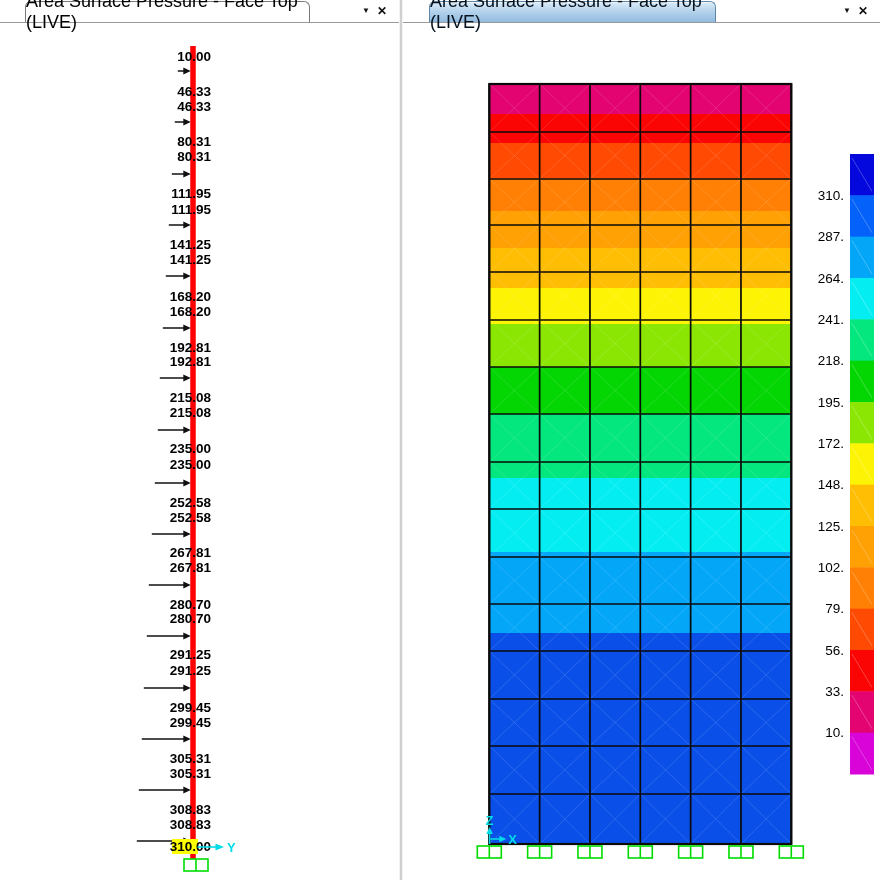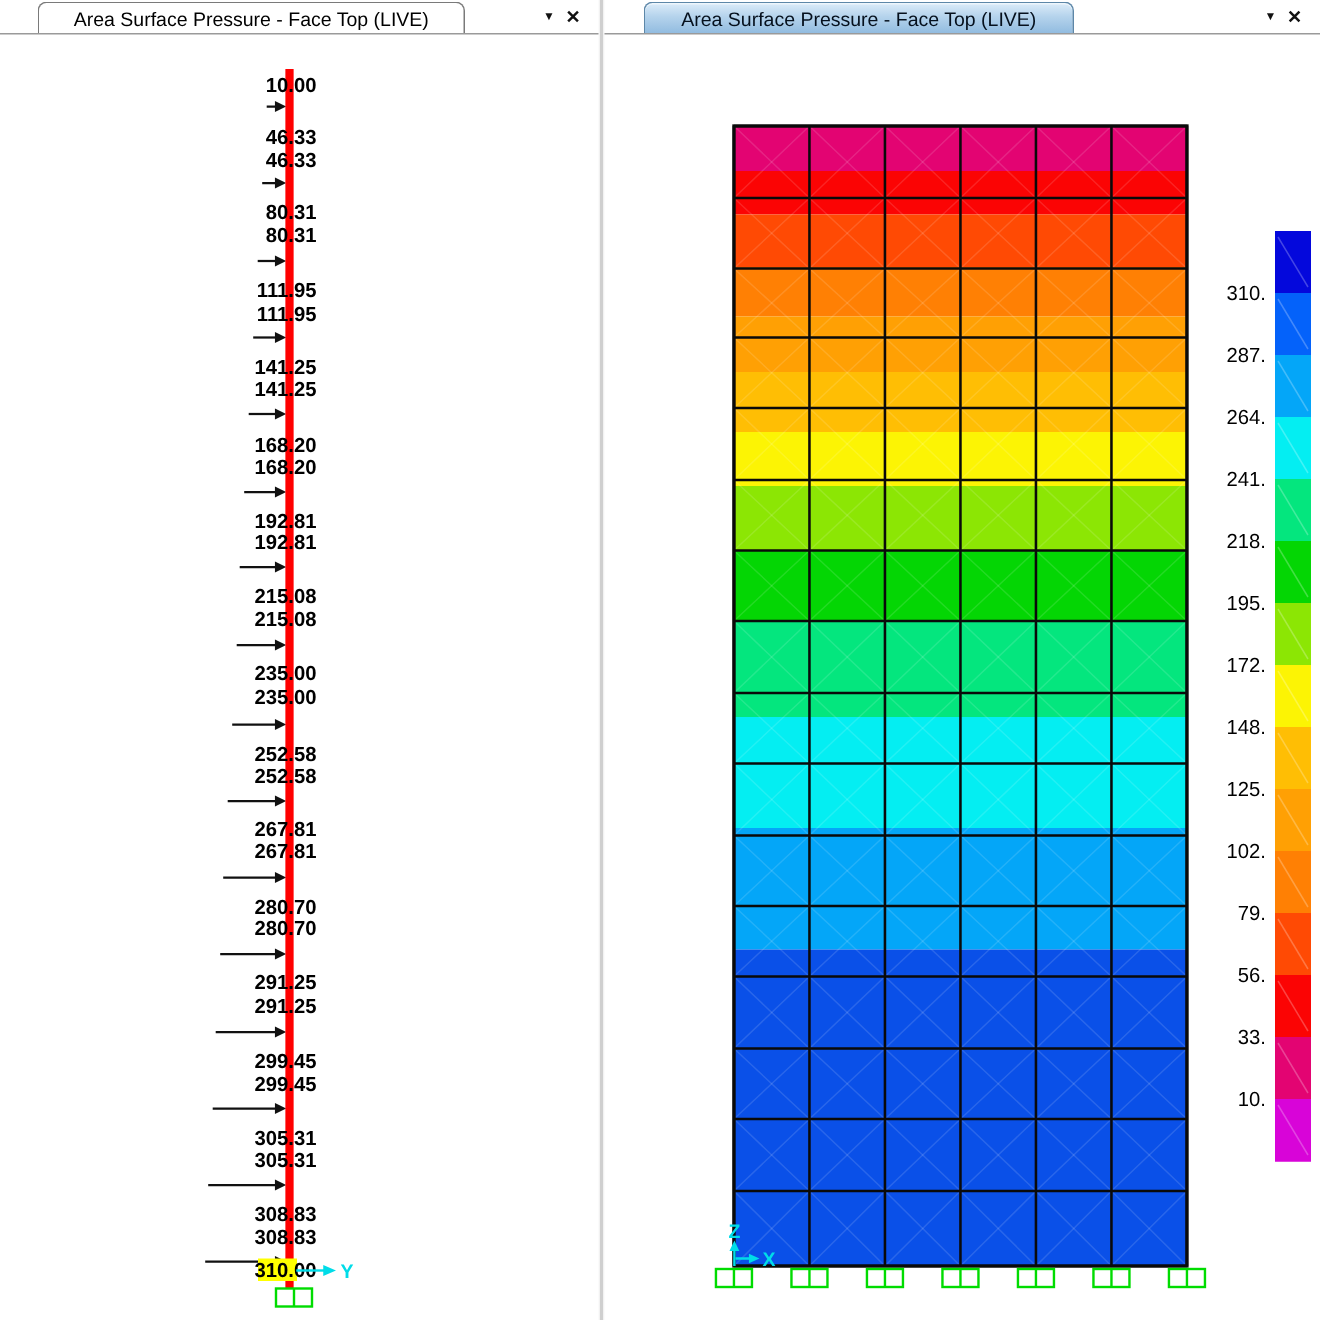--- a/index.html
+++ b/index.html
@@ -6,21 +6,21 @@
   .screen{width:880px;height:880px;display:flex;overflow:hidden;background:#fff;
           font-family:"Liberation Sans",sans-serif;position:relative;}
   .panel{position:relative;background:#fff;height:880px;}
   .panel.left{width:399px;}
   .panel.right{width:477px;}
   .divider{width:4px;height:880px;background:#cfcfcf;border-left:1px solid #f2f2f2;border-right:1px solid #f2f2f2;box-sizing:border-box;}
   .tabbar{position:relative;height:22px;border-bottom:1px solid #9a9a9a;background:#fff;}
   .tab{position:absolute;top:1px;height:21px;box-sizing:border-box;
        border:1px solid #7a7a7a;border-bottom:none;border-radius:6px 6px 0 0;
        display:flex;align-items:center;justify-content:center;
-       font-size:13px;color:#000;background:#fff;}
+       font-size:18px;color:#000;background:#fff;}
   .tab.active{background:linear-gradient(#dcecf9,#b5d3ec 45%,#92bce0);
        border-color:#5d87a8;color:#05101d;
        box-shadow:inset 0 1px 0 #eef6fc;}
   .tab.left-tab{left:25px;width:285px;}
   .tab.right-tab{left:26px;width:287px;}
   .tab-controls{position:absolute;right:12px;top:0;height:22px;display:flex;align-items:center;gap:7px;}
   .icon-dd{font-size:8px;color:#111;line-height:1;cursor:default;}
   .icon-x{font-size:12px;font-weight:bold;color:#111;line-height:1;cursor:default;}
   .view{display:block;background:#fff;}
   svg text{font-family:"Liberation Sans",sans-serif;}

